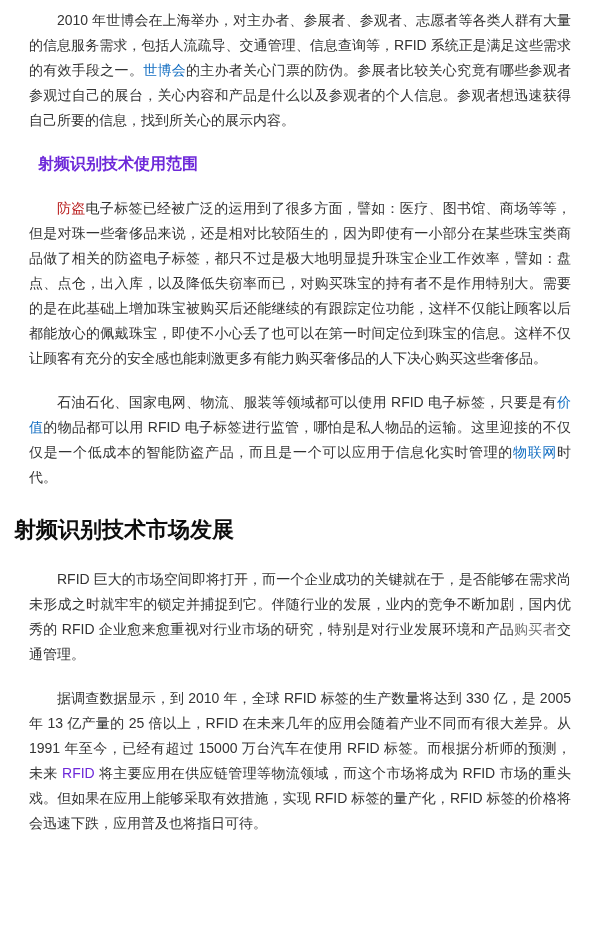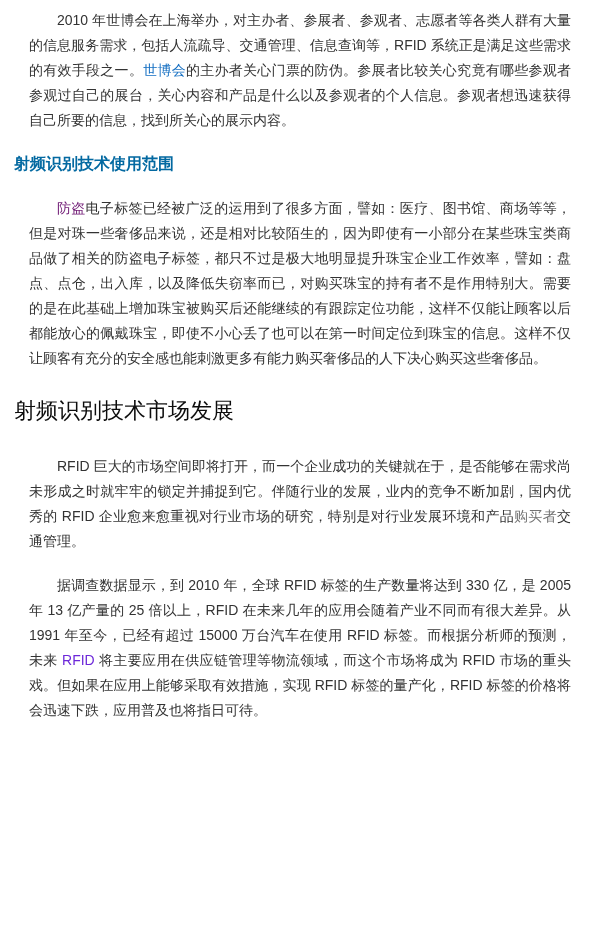--- a/index.html
+++ b/index.html
@@ -26,43 +26,44 @@
   }
   a.inline-link {
     color: #136ec2;
     text-decoration: none;
     cursor: pointer;
   }
   h2.section-title {
     font-size: 22px;
     line-height: 30px;
     color: #0d0d0d;
-    font-weight: normal;
-    margin: 25px 0 28px 0;
+    font-weight: bold;
+    margin: 25px 0 22px 0;
   }
   h3.sub-title {
     font-size: 16px;
     line-height: 24px;
     color: #0d0d0d;
     font-weight: bold;
     margin: 14px 0 20px 0;
   }
 </style>
 </head>
 <body style="color: rgb(51, 51, 51); background: rgb(255, 255, 255);">
 
 <div>
 
   <p class="para first"><span>2010 年世博会在上海举办，对主办者、参展者、参观者、志愿者等各类人群有大量的信息服务需求，包括人流疏导、交通管理、信息查询等，RFID 系统正是满足这些需求的有效手段之一。</span><a class="inline-link" style="color: rgb(19, 110, 194);">世博会</a><span>的主办者关心门票的防伪。参展者比较关心究竟有哪些参观者参观过自己的展台，关心内容和产品是什么以及参观者的个人信息。参观者想迅速获得自己所要的信息，找到所关心的展示内容。</span></p>
 
-  <h3 class="sub-title" style="color: #0369a1;">射频识别技术使用范围</h3>
+  <h3 class="sub-title" style="color: #6d28d9; margin-left: 24px;">射频识别技术使用范围</h3>
 
-  <p class="para"><a class="inline-link" style="color: #701a75;">防盗</a><span>电子标签已经被广泛的运用到了很多方面，譬如：医疗、图书馆、商场等等，但是对珠一些奢侈品来说，还是相对比较陌生的，因为即使有一小部分在某些珠宝类商品做了相关的防盗电子标签，都只不过是极大地明显提升珠宝企业工作效率，譬如：盘点、点仓，出入库，以及降低失窃率而已，对购买珠宝的持有者不是作用特别大。需要的是在此基础上增加珠宝被购买后还能继续的有跟踪定位功能，这样不仅能让顾客以后都能放心的佩戴珠宝，即使不小心丢了也可以在第一时间定位到珠宝的信息。这样不仅让顾客有充分的安全感也能刺激更多有能力购买奢侈品的人下决心购买这些奢侈品。</span></p>
+  <p class="para"><a class="inline-link" style="color: #b91c1c;">防盗</a><span>电子标签已经被广泛的运用到了很多方面，譬如：医疗、图书馆、商场等等，但是对珠一些奢侈品来说，还是相对比较陌生的，因为即使有一小部分在某些珠宝类商品做了相关的防盗电子标签，都只不过是极大地明显提升珠宝企业工作效率，譬如：盘点、点仓，出入库，以及降低失窃率而已，对购买珠宝的持有者不是作用特别大。需要的是在此基础上增加珠宝被购买后还能继续的有跟踪定位功能，这样不仅能让顾客以后都能放心的佩戴珠宝，即使不小心丢了也可以在第一时间定位到珠宝的信息。这样不仅让顾客有充分的安全感也能刺激更多有能力购买奢侈品的人下决心购买这些奢侈品。</span></p>
 
 
+  <p class="para"><span>石油石化、国家电网、物流、服装等领域都可以使用 RFID 电子标签，只要是有</span><a class="inline-link" style="color: rgb(19, 110, 194);">价值</a><span>的物品都可以用 RFID 电子标签进行监管，哪怕是私人物品的运输。这里迎接的不仅仅是一个低成本的智能防盗产品，而且是一个可以应用于信息化实时管理的</span><a class="inline-link" style="color: rgb(19, 110, 194);">物联网</a><span>时代。</span></p>
 
   <h2 class="section-title" style="color: rgb(13, 13, 13);">射频识别技术市场发展</h2>
 
 
   <p class="para"><span>RFID 巨大的市场空间即将打开，而一个企业成功的关键就在于，是否能够在需求尚未形成之时就牢牢的锁定并捕捉到它。伴随行业的发展，业内的竞争不断加剧，国内优秀的 RFID 企业愈来愈重视对行业市场的研究，特别是对行业发展环境和产品</span><a class="inline-link" style="color: #737373;">购买者</a><span>交通管理。</span></p>
 
   <p class="para"><span>据调查数据显示，到 2010 年，全球 RFID 标签的生产数量将达到 330 亿，是 2005 年 13 亿产量的 25 倍以上，RFID 在未来几年的应用会随着产业不同而有很大差异。从 1991 年至今，已经有超过 15000 万台汽车在使用 RFID 标签。而根据分析师的预测，未来 </span><a class="inline-link" style="color: #6d28d9;">RFID</a><span> 将主要应用在供应链管理等物流领域，而这个市场将成为 RFID 市场的重头戏。但如果在应用上能够采取有效措施，实现 RFID 标签的量产化，RFID 标签的价格将会迅速下跌，应用普及也将指日可待。</span></p>
 
 </div>
 

